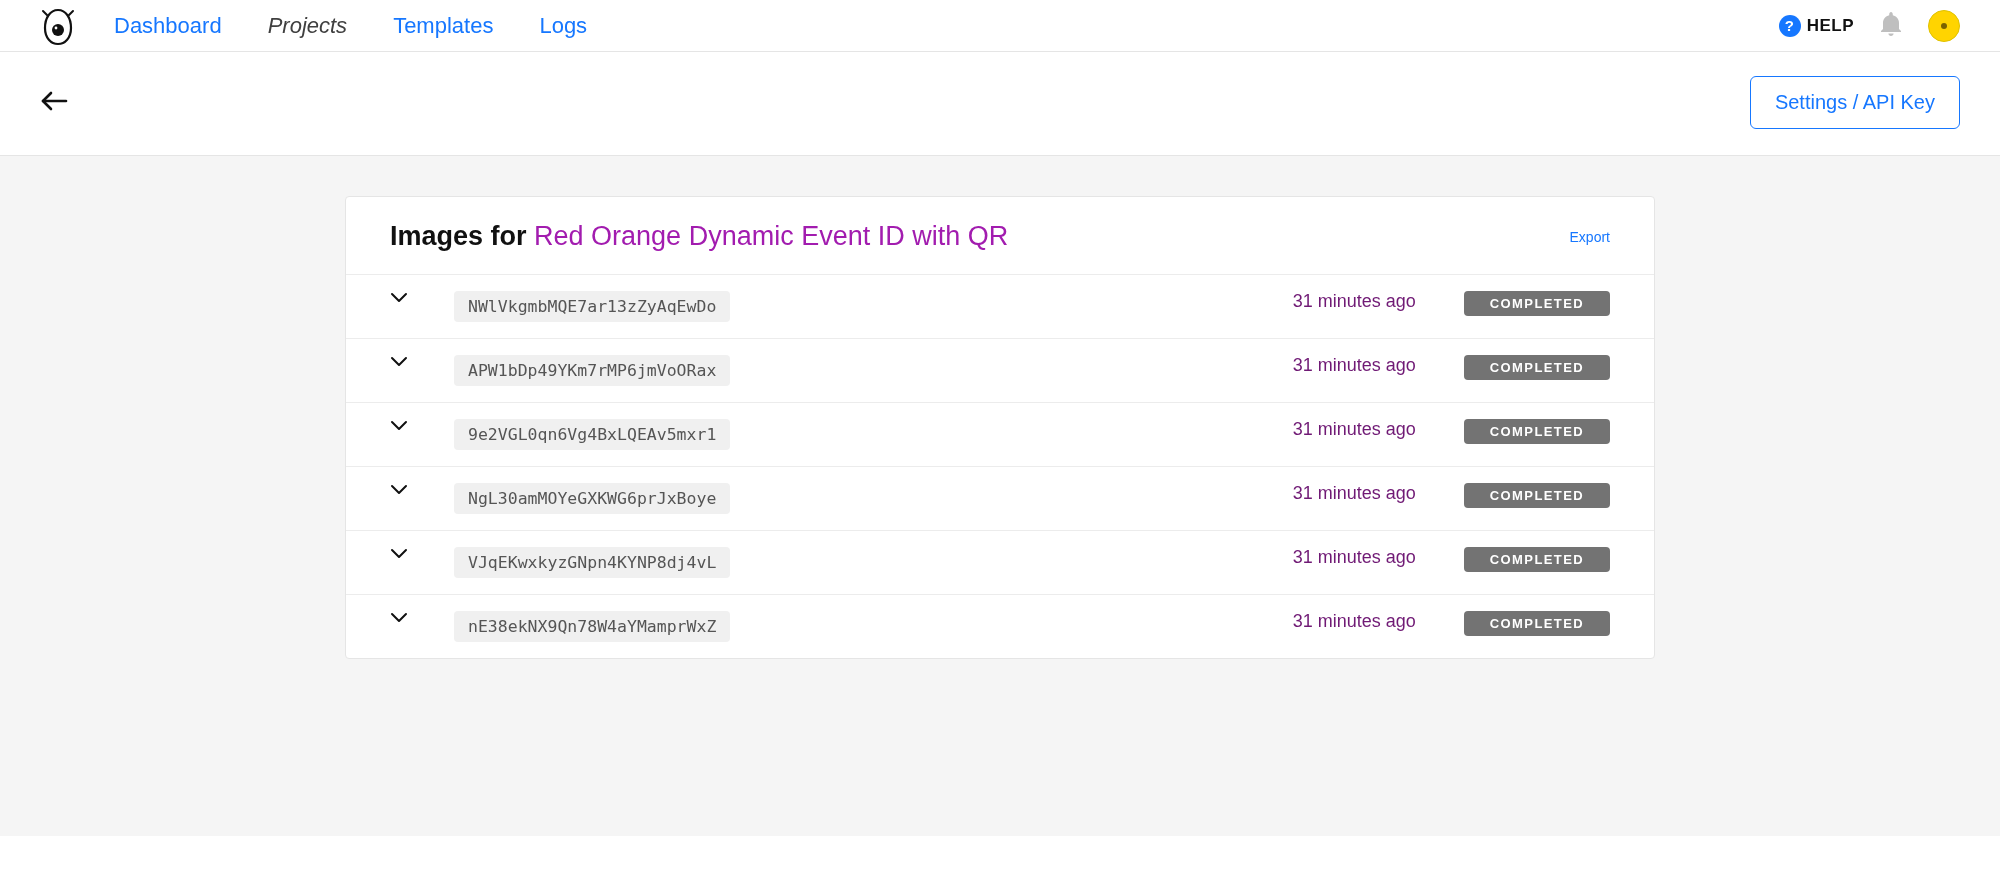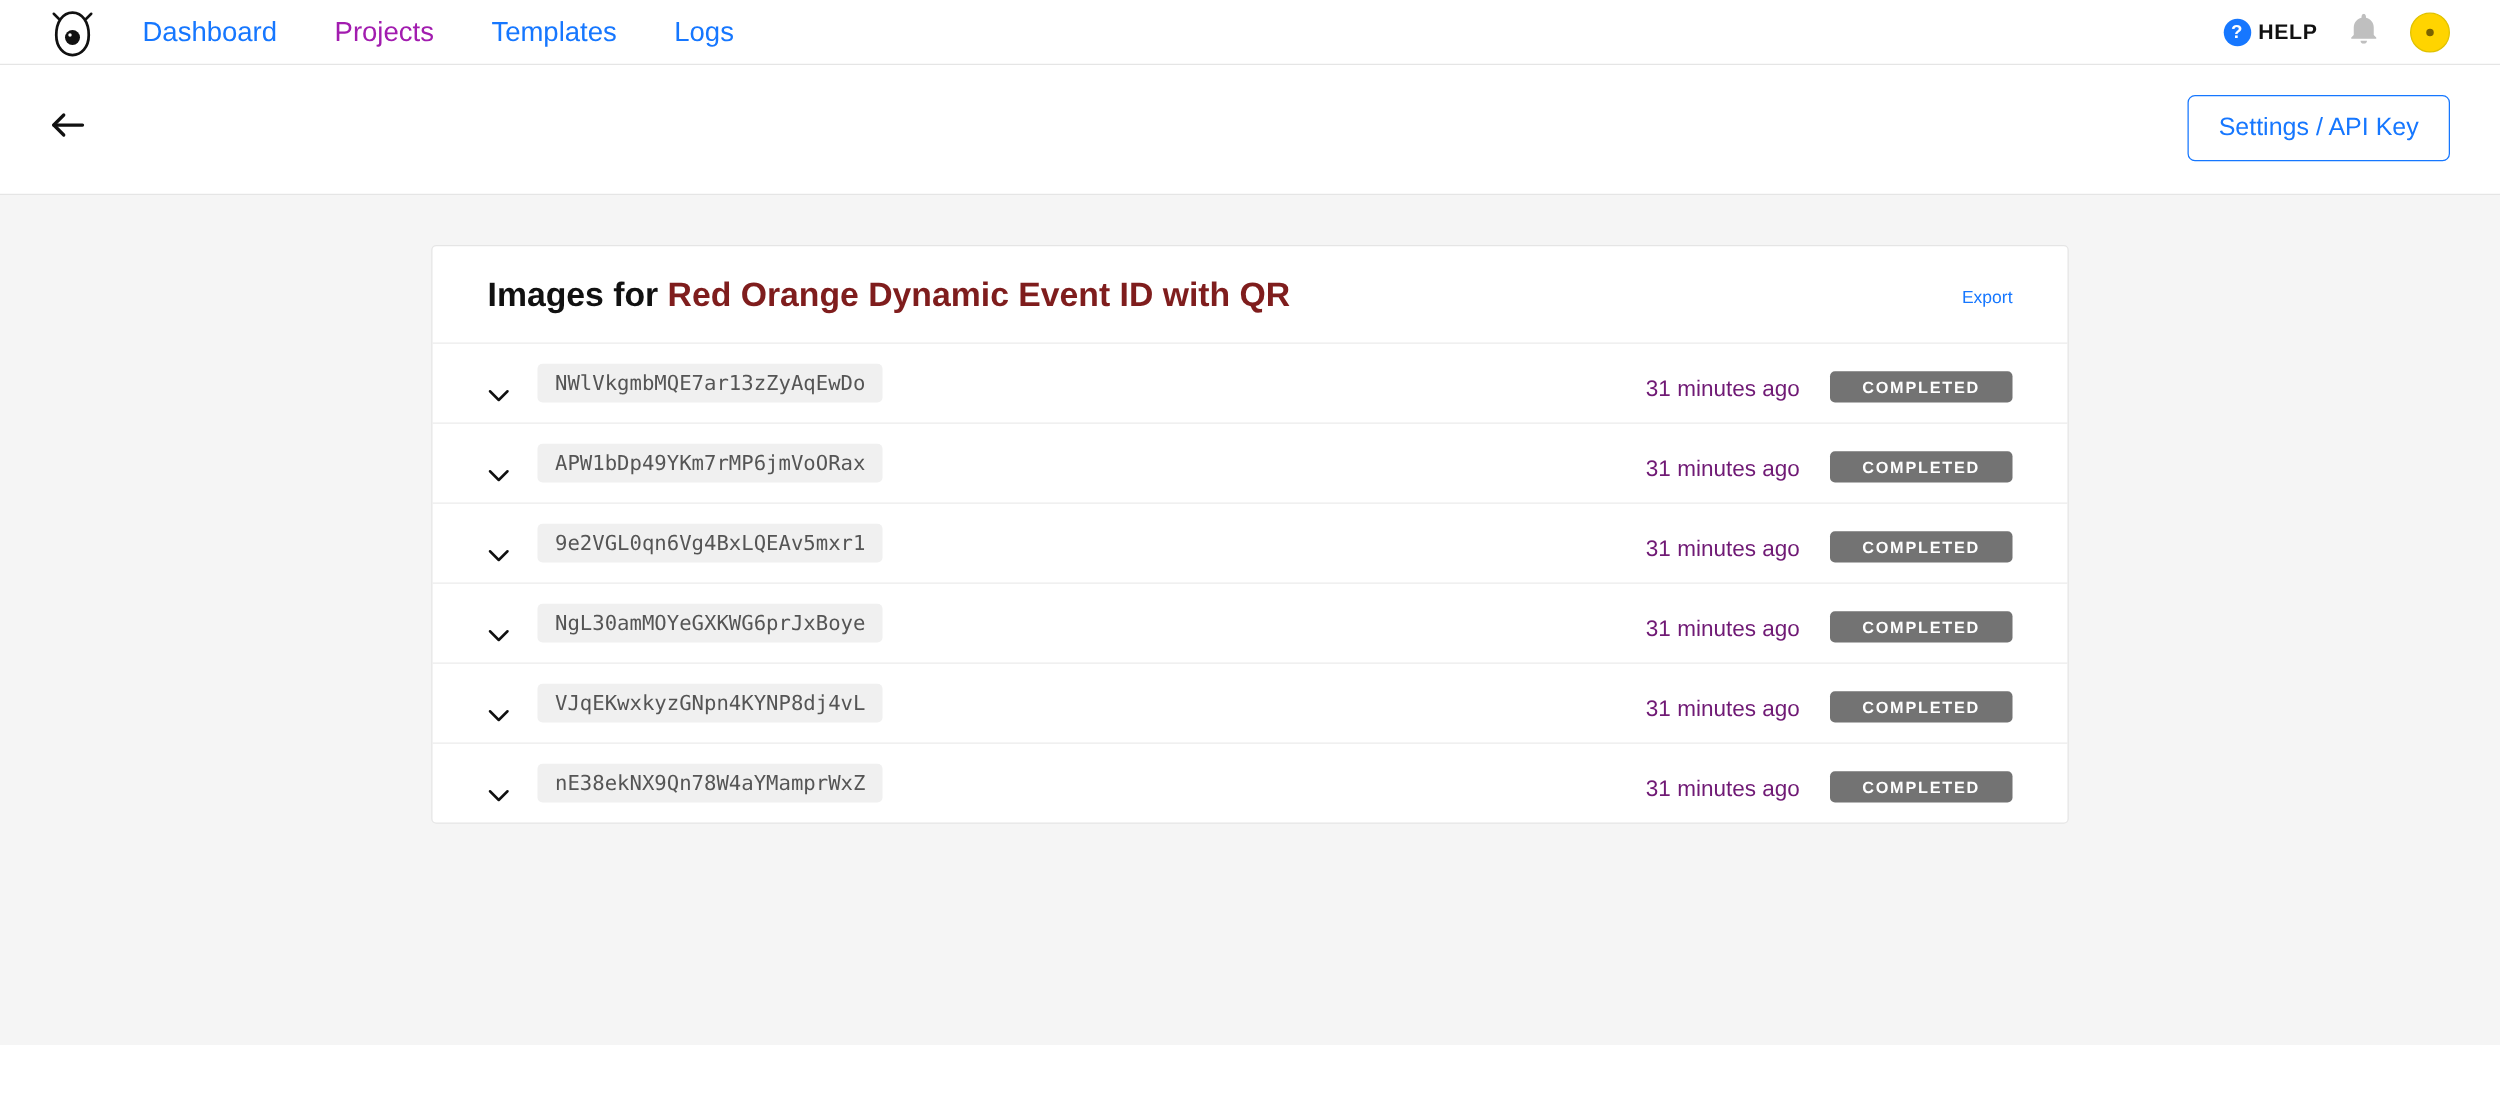--- a/index.html
+++ b/index.html
@@ -23,21 +23,21 @@
     margin-right: 38px;
     display: flex; align-items: center; justify-content: center;
   }
   .nav-links { display: flex; gap: 46px; }
   .nav-link {
     font-size: 22px;
     font-weight: 500;
     cursor: pointer;
   }
   .nav-link.blue { color: #1677ff; }
-  .nav-link.active { color: #a21caf; }
+  .nav-link.active { color: #404040; font-style: italic; }
   .nav-spacer { flex: 1; }
   .help {
     display: flex; align-items: center; gap: 6px;
     font-weight: 700; font-size: 17px; letter-spacing: .5px;
     cursor: pointer;
   }
   .help-icon {
     width: 22px; height: 22px; border-radius: 50%;
     background: #1677ff;
     display:flex;align-items:center;justify-content:center;
@@ -89,28 +89,29 @@
     background:#fff;
     border:1px solid #e5e5e5;
     border-radius:4px;
   }
   .panel-head {
     display:flex; align-items:center;
     padding:24px 44px 22px;
     border-bottom:1px solid #ececec;
   }
   .panel-title { font-size:27px; font-weight:700; }
-  .panel-title .link { color:#7f1d1d; font-weight:700; cursor:pointer; }
+  .panel-title .link { color:#a21caf; font-weight:400; cursor:pointer; }
   .panel-spacer{flex:1;}
   .export-link { color:#1677ff; font-size:14px; cursor:pointer; }
 
   .row {
-    display:flex; align-items:flex-end;
+    display:flex; align-items:flex-start;
     padding:16px 44px;
     border-bottom:1px solid #ececec;
+    gap:24px;
   }
   .row:last-child{border-bottom:none;}
   .chev { cursor:pointer; margin-right:20px; width:20px; display:flex; }
   .id-pill {
     background:#f0f0f0;
     padding:6px 14px;
     border-radius:4px;
     font-family: ui-monospace, SFMono-Regular, Menlo, Consolas, monospace;
     font-size:16.5px;
     color:#555;

